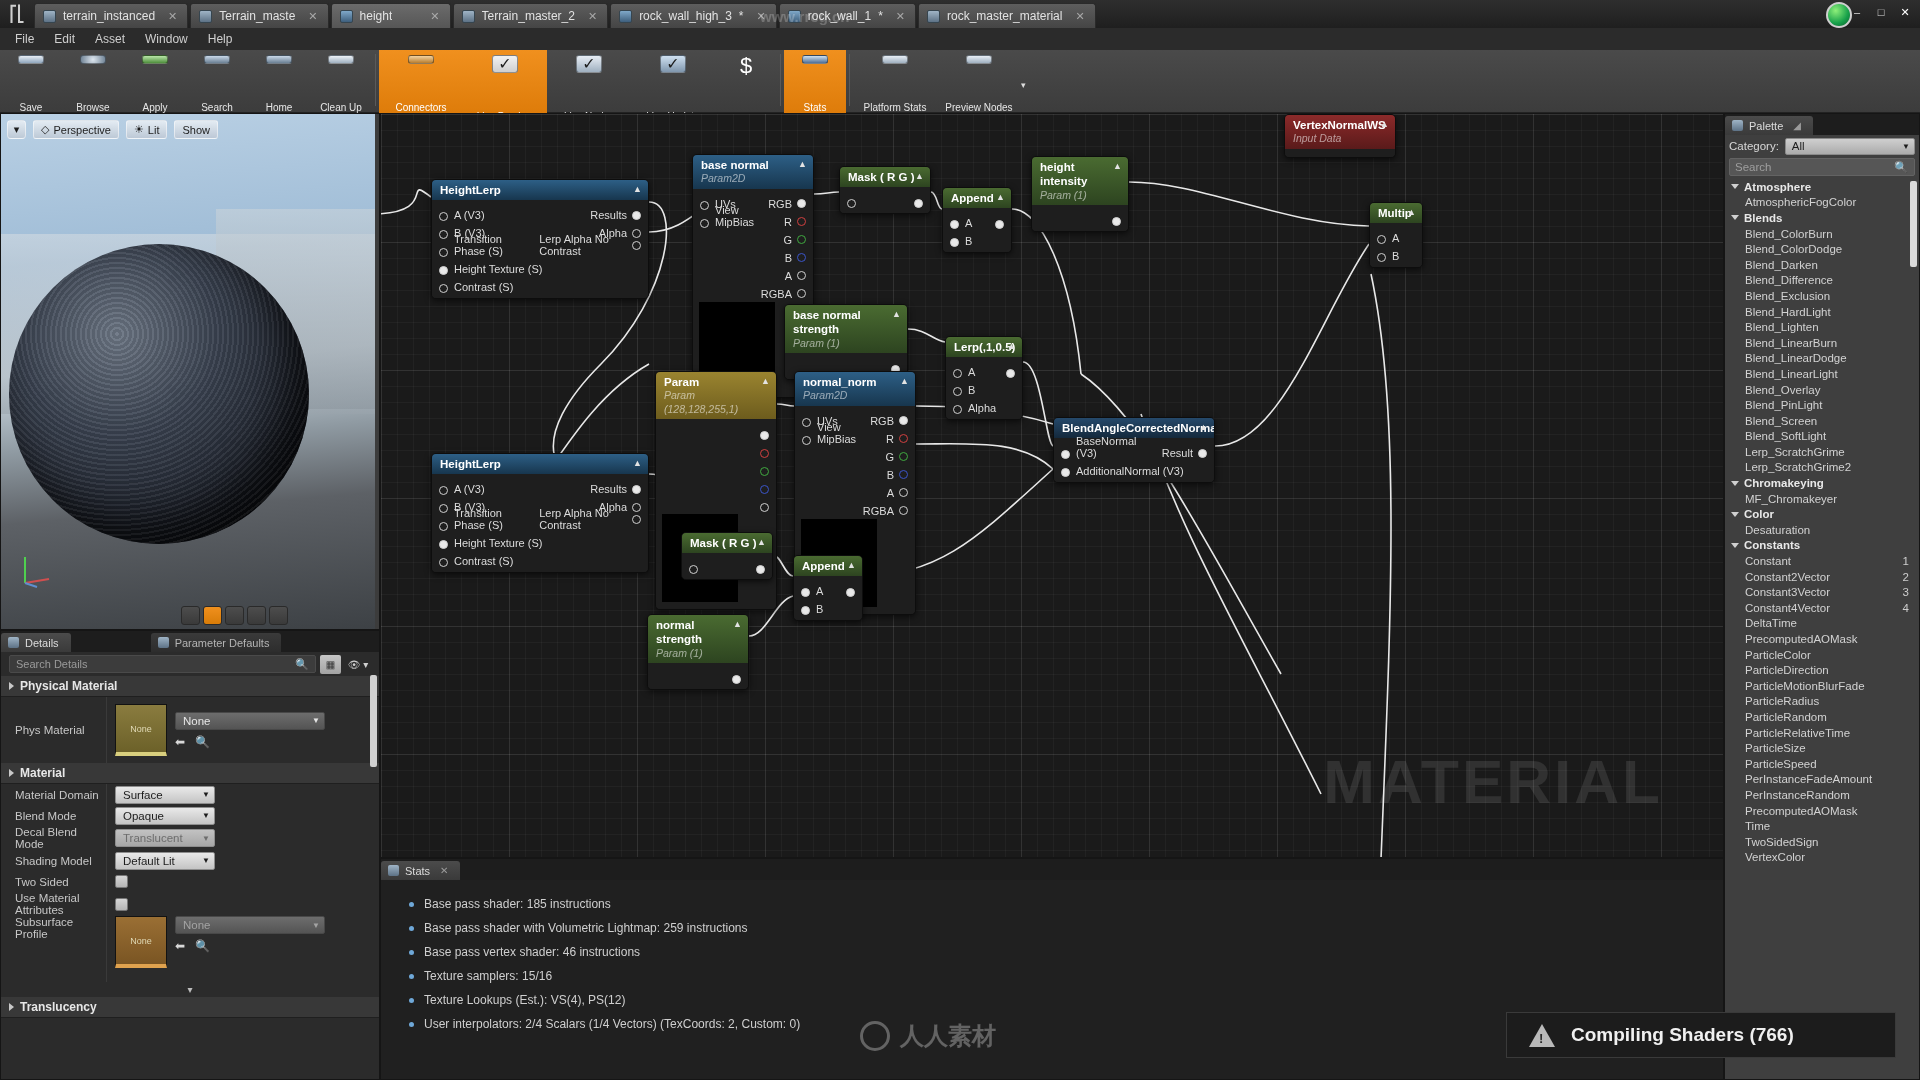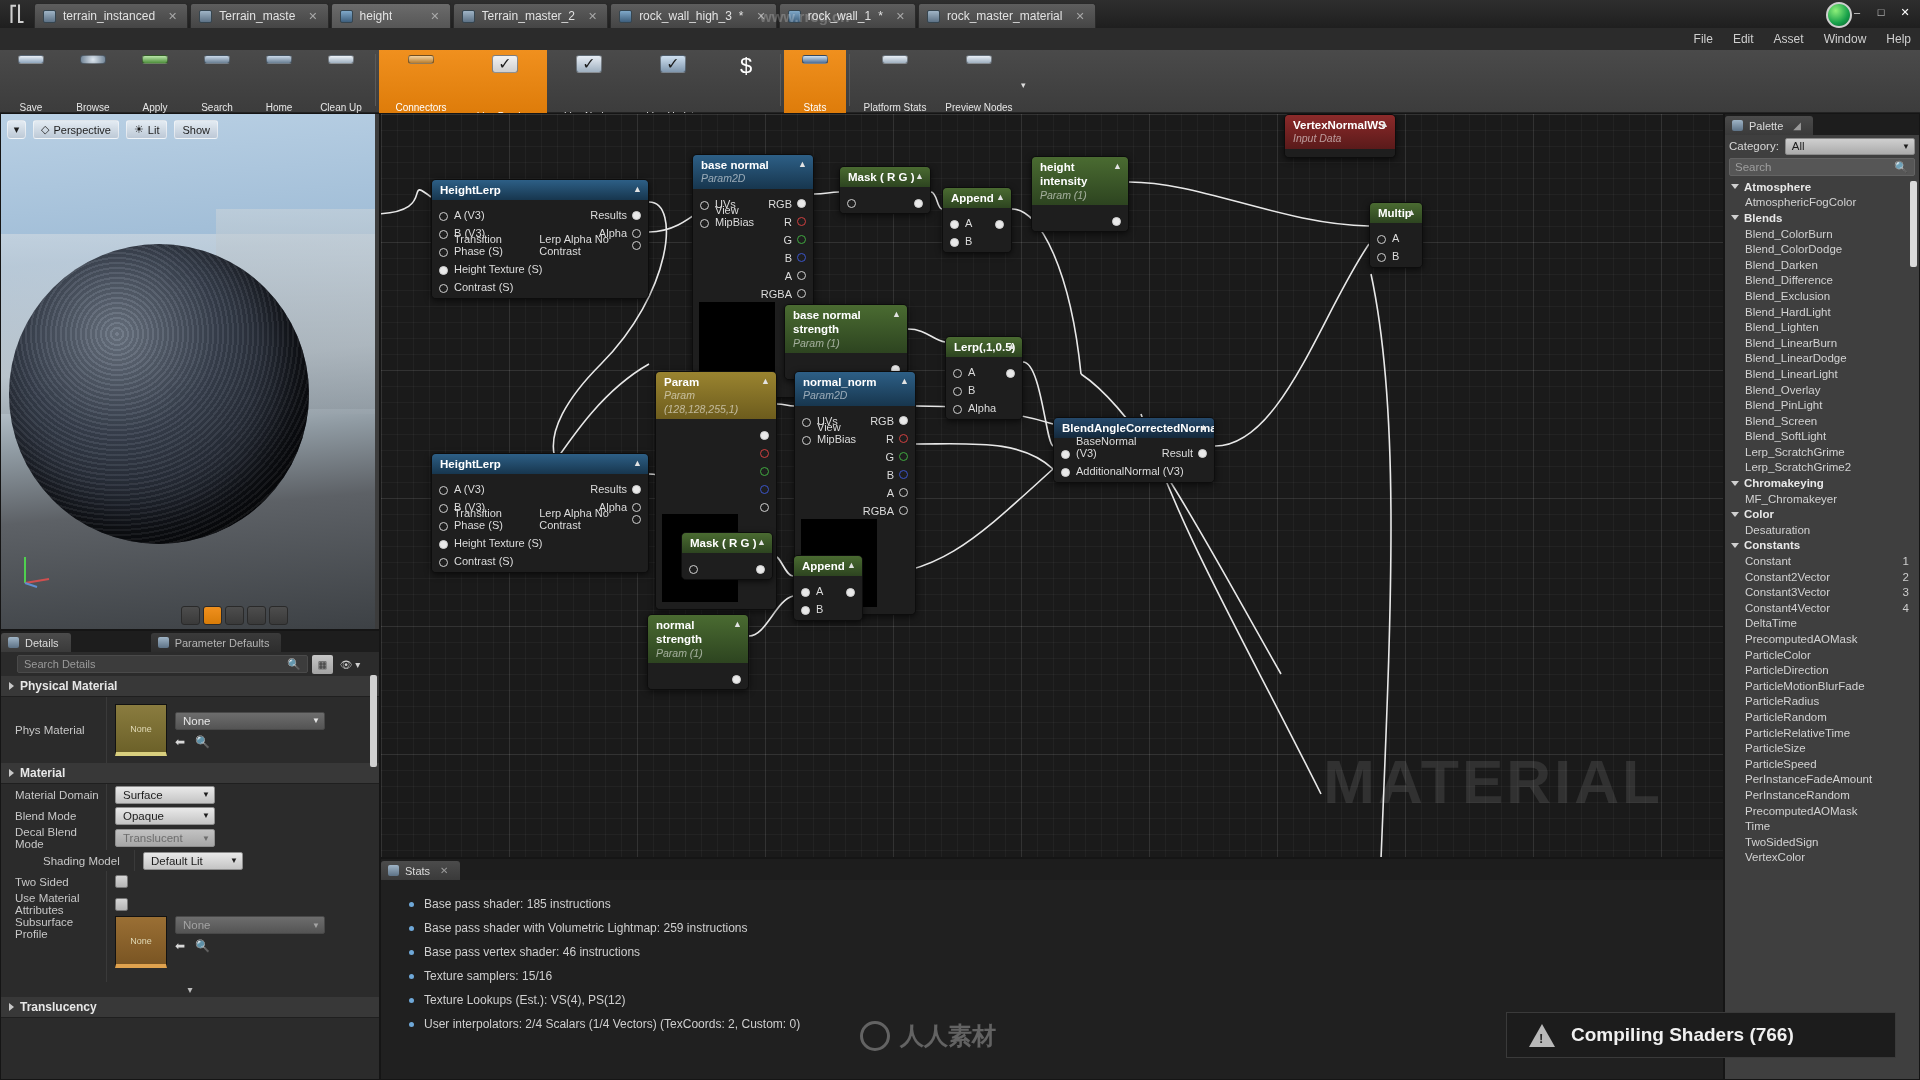--- a/index.html
+++ b/index.html
@@ -25,21 +25,21 @@
   .tab .tclose { margin-left:auto; font-size:11px; color:#bdbdbd; opacity:.8; padding-left:6px;}
   .winbtns { position:absolute; right:0; top:0; height:24px; display:flex; align-items:center; gap:2px; padding-right:4px;}
   .winbtns span { width:22px; height:18px; display:flex; align-items:center; justify-content:center;
      font-size:11px; color:#ddd; }
   .winbtns .cls { color:#fff; }
   .green-orb { position:absolute; right:68px; top:2px; width:26px; height:26px; border-radius:50%;
     background:radial-gradient(circle at 35% 30%, #8ef07a, #16a04a 60%, #0c5b2a); border:2px solid #cfcfcf; }
 
   
   .menubar { position:absolute; left:0; top:28px; width:1920px; height:22px;
-    background:#2b2b2b; display:flex; align-items:center; padding-left:6px; gap:2px;justify-content:flex-end; }
+    background:#2b2b2b; display:flex; align-items:center; padding-left:6px; gap:2px; }
   .menubar .m { font-size:12px; padding:2px 9px; color:#cfcfcf; }
 
   
   .toolbar { position:absolute; left:0; top:50px; width:1920px; height:63px;
     background:linear-gradient(#4a4a4a,#3c3c3c); display:flex; align-items:flex-start;
     border-bottom:1px solid #222; }
   .tbtn { width:62px; height:63px; display:flex; flex-direction:column; align-items:center;
     justify-content:flex-start; padding-top:5px; gap:3px; font-size:10px; color:#e6e6e6; }
   .tbtn.wide { width:84px; }
   .tbtn.on { background:linear-gradient(#f0901e,#de7c0a); color:#fff; }
@@ -79,21 +79,21 @@
   .vbtn.round { width:19px; padding:0; justify-content:center; border-radius:4px;}
   .gizmo { position:absolute; left:18px; bottom:40px; width:40px; height:40px; }
   .vp-botbar { position:absolute; left:180px; bottom:4px; display:flex; gap:3px; }
   .vsq { width:19px; height:19px; border-radius:3px; background:linear-gradient(#4d4d4d,#3a3a3a);
     border:1px solid #2a2a2a; }
   .vsq.on { background:linear-gradient(#f0901e,#d87c08); }
   .vp-border-r { position:absolute; right:0; top:0; width:4px; height:100%; background:#3c3c3c;}
 
   
   #details { left:0; top:630px; width:380px; height:450px; background:#2b2b2b;}
-  .dsearchrow { display:flex; align-items:center; height:24px; padding:3px 16px; gap:4px; background:#2b2b2b;}
+  .dsearchrow { display:flex; align-items:center; height:24px; padding:3px 8px; gap:4px; background:#2b2b2b;}
   .dsearch { flex:1; height:18px; background:#3c3c3c; border:1px solid #4a4a4a; border-radius:2px;
     display:flex; align-items:center; padding:0 6px; font-size:11px; color:#9a9a9a; }
   .dsearch .mag { margin-left:auto; color:#d0d0d0; font-size:11px;}
   .dicon { width:21px; height:19px; border-radius:2px; background:linear-gradient(#c6c6c6,#a3a3a3);
      display:flex; align-items:center; justify-content:center; color:#333; font-size:10px;}
   .dicon.plain { background:transparent; color:#d0d0d0; width:26px; }
   .cat-hdr { height:21px; background:#383838; display:flex; align-items:center; gap:6px;
      padding-left:8px; font-size:12px; font-weight:bold; color:#e7e7e7; border-bottom:1px solid #1f1f1f;}
   .tri { width:0;height:0;border-left:5px solid #c9c9c9;border-top:4px solid transparent;border-bottom:4px solid transparent;}
   .prow { display:flex; align-items:center; min-height:21px; font-size:11.5px; color:#cfcfcf; }
@@ -405,21 +405,21 @@
           </div>
         </div>
         <div class="prow" style="min-height: 21px;">
           <div class="plabel">Decal Blend Mode</div>
           <div class="pvalsep"></div>
           <div class="combo dim">
             <span>Translucent</span>
             <span class="car">▼</span>
           </div>
         </div>
-        <div class="prow" style="min-height: 21px; padding-left: 28px;">
+        <div class="prow" style="min-height: 21px;">
           <div class="plabel">Shading Model</div>
           <div class="pvalsep"></div>
           <div class="combo">
             <span>Default Lit</span>
             <span class="car">▼</span>
           </div>
         </div>
         <div class="prow">
           <div class="plabel">Two Sided</div>
           <div class="pvalsep"></div>

